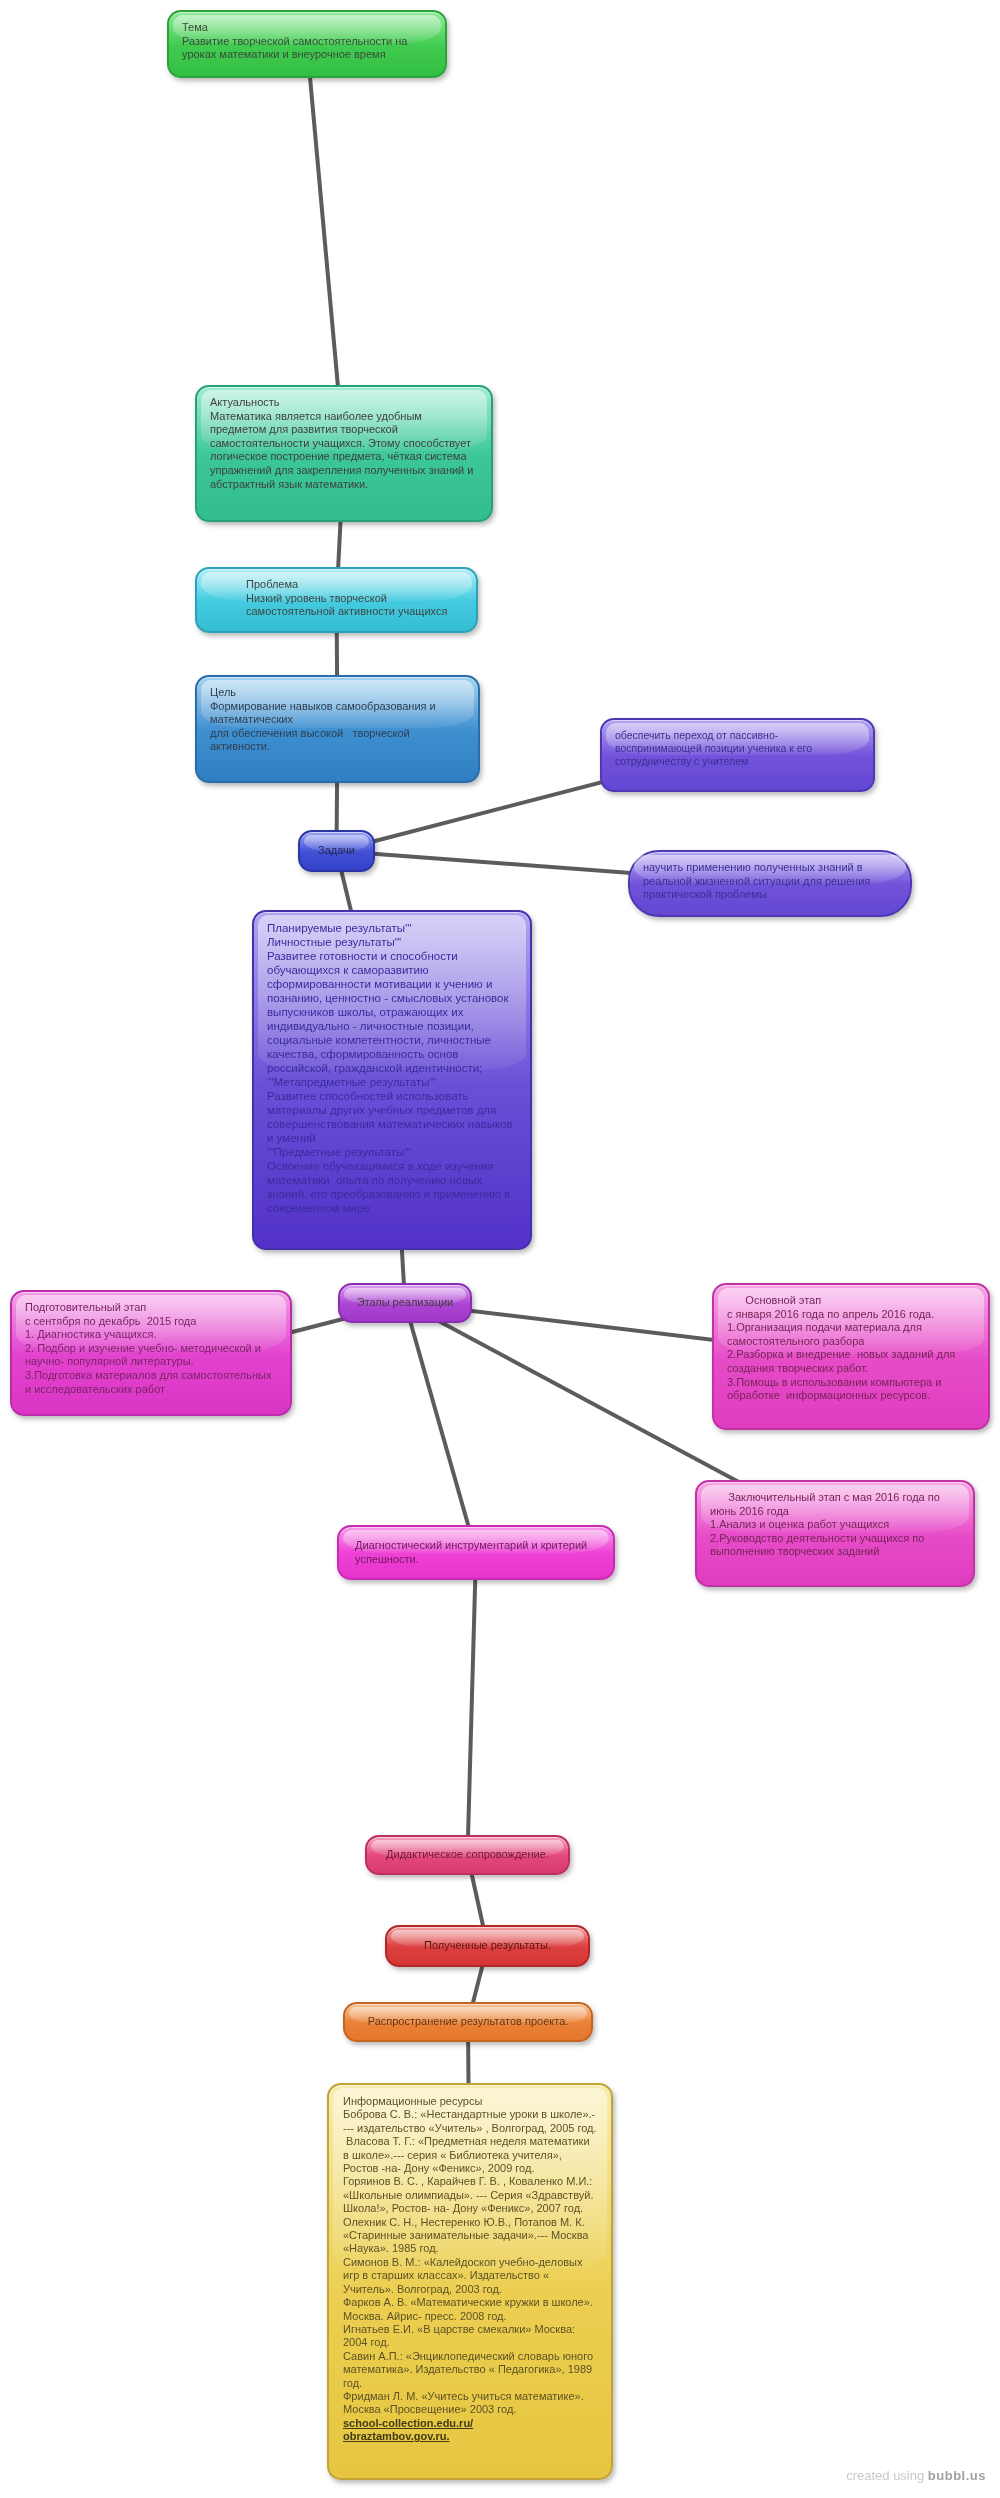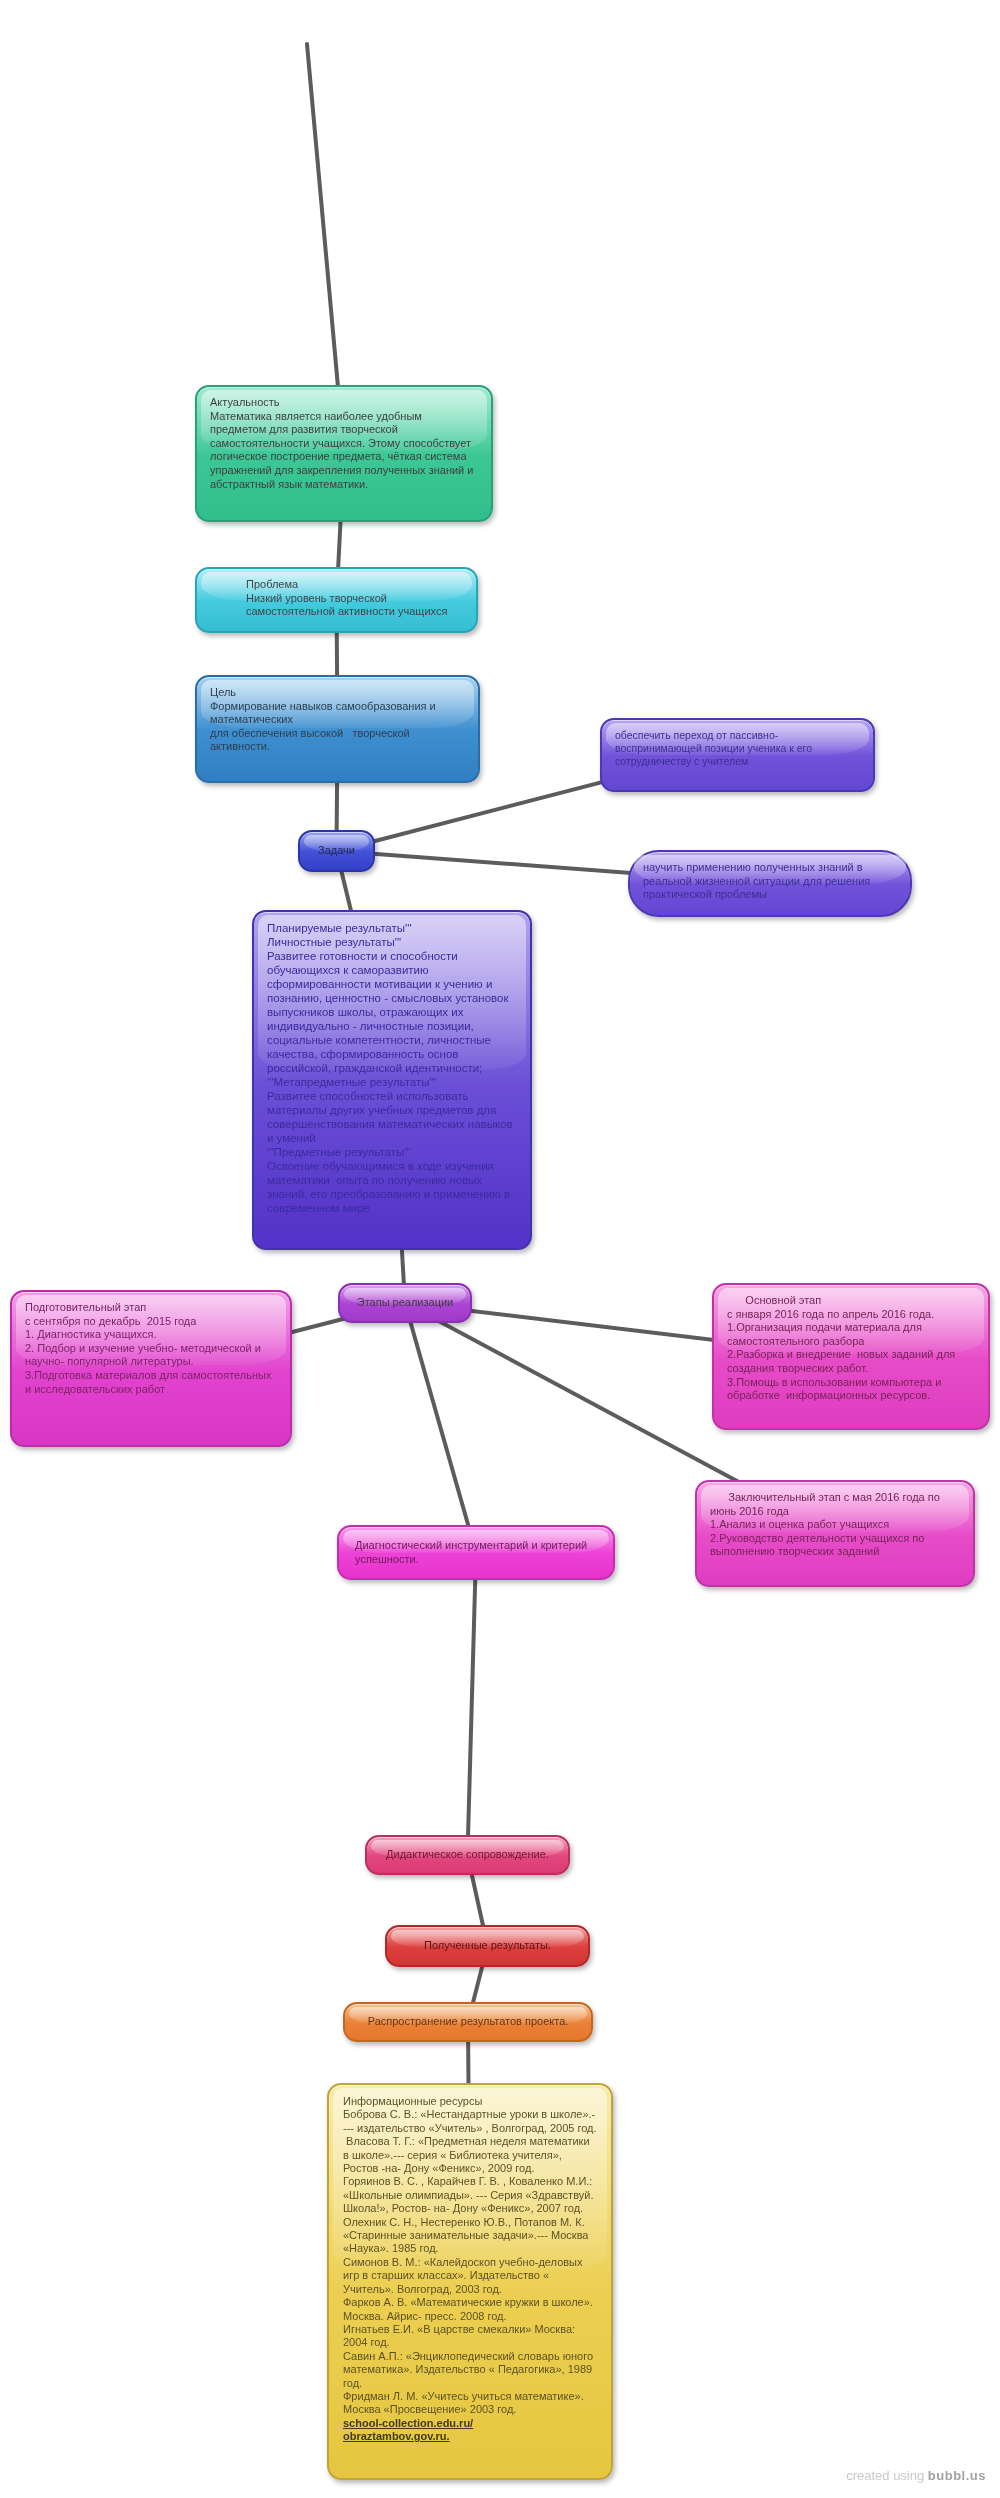--- a/index.html
+++ b/index.html
@@ -30,21 +30,21 @@
   
   #n-tema        {left:167px;top:10px;  width:280px;height:68px; --light:#90ea98;--base:#41cc51;--deep:#33bf44;--dark:#2aa338;color:#3c4a3c;}
   #n-aktualnost  {left:195px;top:385px; width:298px;height:137px;--light:#9fecd1;--base:#3cc796;--deep:#32bd8c;--dark:#27a277;color:#404040;}
   #n-problema    {left:195px;top:567px; width:283px;height:66px; --light:#b0edf6;--base:#44cbdf;--deep:#35bdd2;--dark:#2aa3b8;color:#3f4647;padding-left:36px;}
   #n-tsel        {left:195px;top:675px; width:285px;height:108px;--light:#a4d2f0;--base:#3e8fd0;--deep:#2f7fc2;--dark:#2a6ca8;color:#2f3e4f;}
   #n-zadachi     {left:298px;top:830px; width:77px; height:42px; --light:#98a2f2;--base:#4351d6;--deep:#3341c8;--dark:#2c35a6;color:#23284e;}
   #n-task-passive{left:600px;top:718px; width:275px;height:74px; --light:#b5a5f2;--base:#7152da;--deep:#6347d2;--dark:#4e37b4;color:#3c2f92;font-size:10.5px;line-height:13px;}
   #n-task-apply  {left:628px;top:850px; width:284px;height:67px; --light:#b5a5f2;--base:#7152da;--deep:#6347d2;--dark:#4e37b4;color:#3c2f92;border-radius:31px;}
   #n-planned     {left:252px;top:910px; width:280px;height:340px;--light:#b2a4ee;--base:#6a4fd6;--deep:#5232c8;--dark:#4630ae;color:#3a2b9e;font-size:11.5px;line-height:14px;}
   #n-etapy       {left:338px;top:1283px;width:134px;height:40px; --light:#d9a0ee;--base:#ad46d4;--deep:#a038c9;--dark:#8a2eb2;color:#3f3b40;}
-  #n-prep        {left:10px; top:1290px;width:282px;height:157px;--light:#f3a0e6;--base:#e243ce;--deep:#da35c4;--dark:#bd2aab;color:#7c2366;}
+  #n-prep        {left:10px; top:1290px;width:282px;height:126px;--light:#f3a0e6;--base:#e243ce;--deep:#da35c4;--dark:#bd2aab;color:#7c2366;}
   #n-main-stage  {left:712px;top:1283px;width:278px;height:147px;--light:#f7a6e6;--base:#e74cc8;--deep:#df3cc0;--dark:#c133a4;color:#772457;}
   #n-final-stage {left:695px;top:1480px;width:280px;height:107px;--light:#f7a6e6;--base:#e74cc8;--deep:#df3cc0;--dark:#c133a4;color:#772457;}
   #n-diag        {left:337px;top:1525px;width:278px;height:55px; --light:#f79ae9;--base:#ee41d6;--deep:#e633cc;--dark:#c92ab2;color:#6d1a5c;}
   #n-didactic    {left:365px;top:1835px;width:205px;height:40px; --light:#f4a0bd;--base:#e2487e;--deep:#da3a72;--dark:#bc2e5f;color:#6e1733;}
   #n-results     {left:385px;top:1925px;width:205px;height:42px; --light:#f0a0a0;--base:#dd4040;--deep:#d53434;--dark:#b22828;color:#5a1515;}
   #n-dissem      {left:343px;top:2002px;width:250px;height:40px; --light:#f6c292;--base:#ea8238;--deep:#e4772c;--dark:#c5651f;color:#66350f;}
   #n-resources   {left:327px;top:2083px;width:286px;height:397px;--light:#f8ecae;--base:#eccf52;--deep:#e6c640;--dark:#c2a336;color:#5d5226;line-height:13.4px;}
   #n-resources .nt{padding:10px 14px 0 14px;}
   .rlink{position:relative;display:block;padding:0 14px;font-weight:700;text-decoration:underline;color:#413a16;z-index:1;white-space:pre-wrap;}
 
@@ -68,20 +68,24 @@
       <line x1="405" y1="1303" x2="151" y2="1368.5" stroke="#5c5c5c" stroke-width="4" stroke-linecap="round"></line>
       <line x1="405" y1="1303" x2="851" y2="1356.5" stroke="#5c5c5c" stroke-width="4" stroke-linecap="round"></line>
       <line x1="405" y1="1303" x2="835" y2="1533.5" stroke="#5c5c5c" stroke-width="4" stroke-linecap="round"></line>
       <line x1="405" y1="1303" x2="476" y2="1552.5" stroke="#5c5c5c" stroke-width="4" stroke-linecap="round"></line>
       <line x1="476" y1="1552.5" x2="467.5" y2="1855" stroke="#5c5c5c" stroke-width="4" stroke-linecap="round"></line>
       <line x1="467.5" y1="1855" x2="487.5" y2="1946" stroke="#5c5c5c" stroke-width="4" stroke-linecap="round"></line>
       <line x1="487.5" y1="1946" x2="468" y2="2022" stroke="#5c5c5c" stroke-width="4" stroke-linecap="round"></line>
       <line x1="468" y1="2022" x2="470" y2="2281.5" stroke="#5c5c5c" stroke-width="4" stroke-linecap="round"></line>
     </svg>
 
+  <div class="node" id="n-tema">
+    <span class="nt">Тема
+Развитие творческой самостоятельности на уроках математики и внеурочное время</span>
+  </div>
 
   <div class="node" id="n-aktualnost">
     <span class="nt">Актуальность
 Математика является наиболее удобным предметом для развития творческой самостоятельности учащихся. Этому способствует логическое построение предмета, чёткая система упражнений для закрепления полученных знаний и абстрактный язык математики.</span>
   </div>
 
   <div class="node" id="n-problema">
     <span class="nt">Проблема
 Низкий уровень творческой    самостоятельной активности учащихся</span>
   </div>

